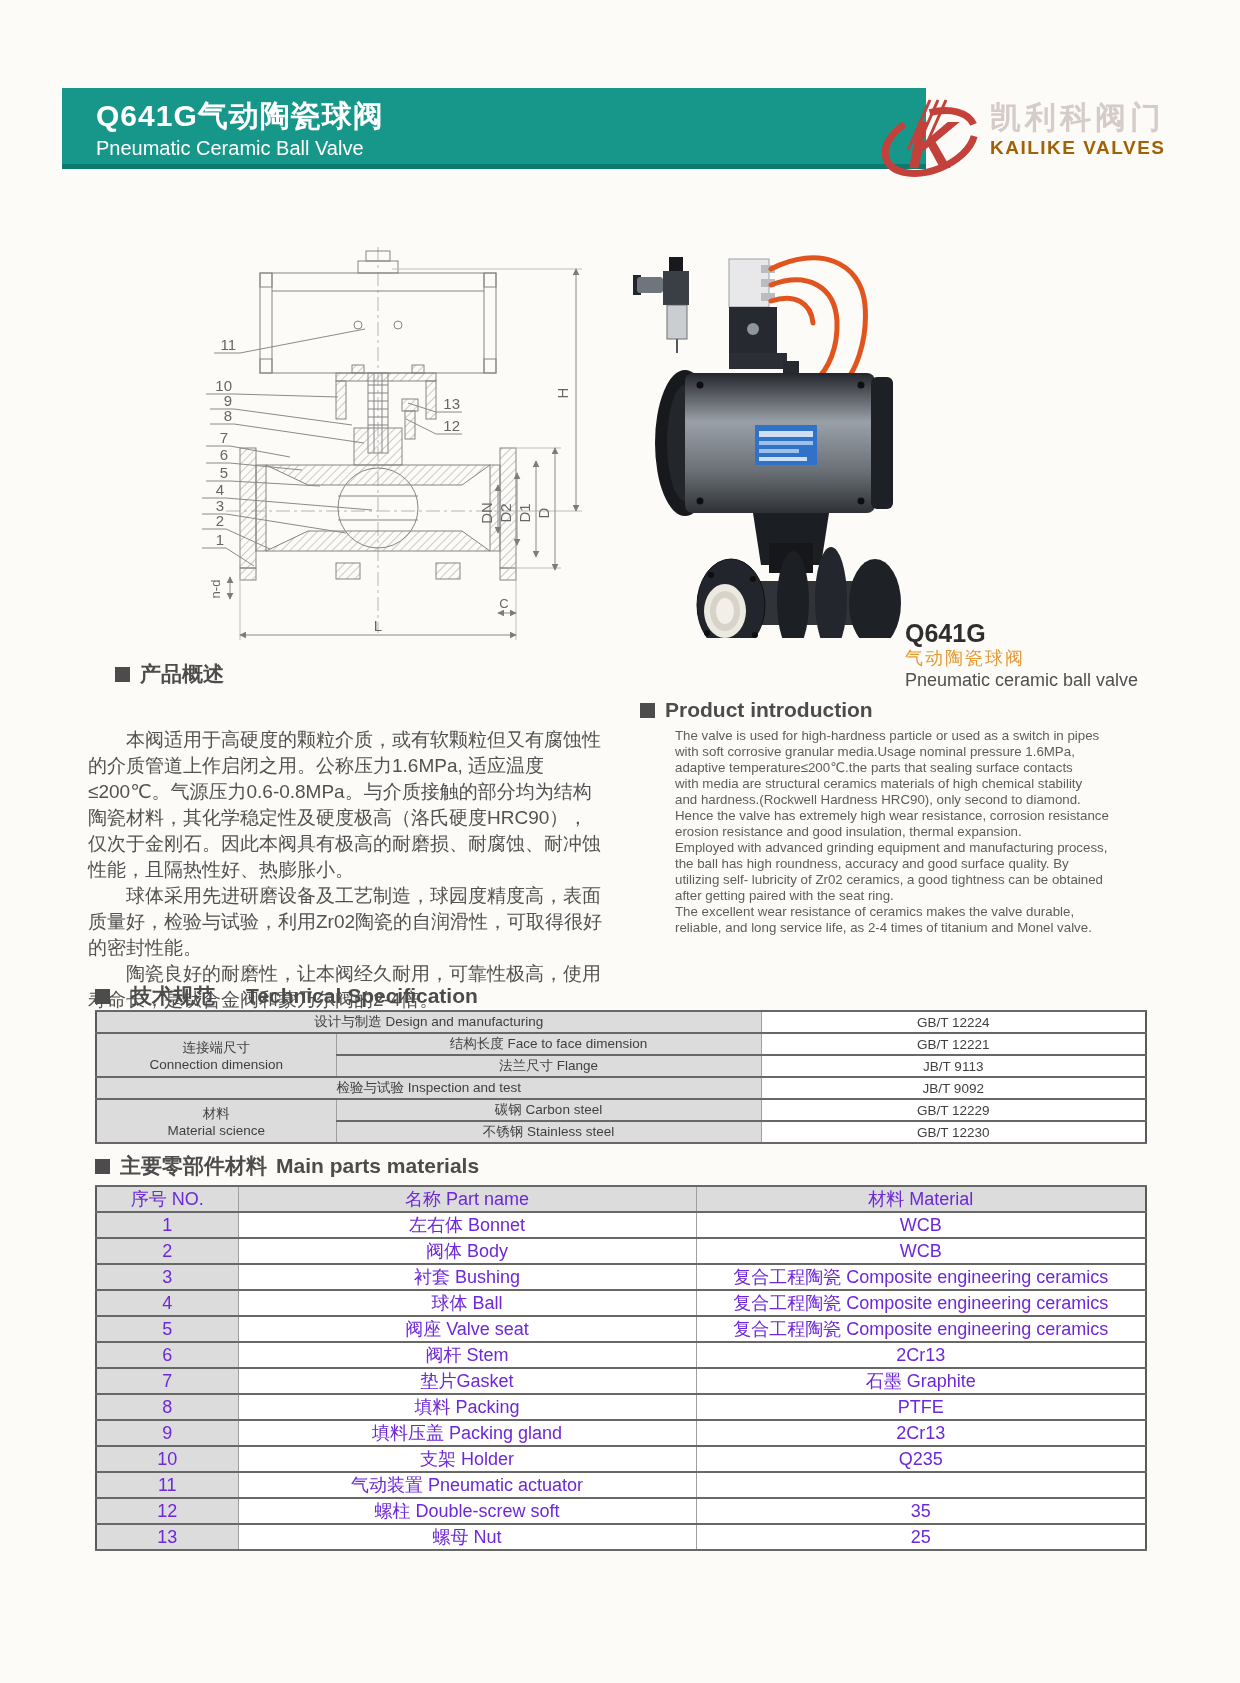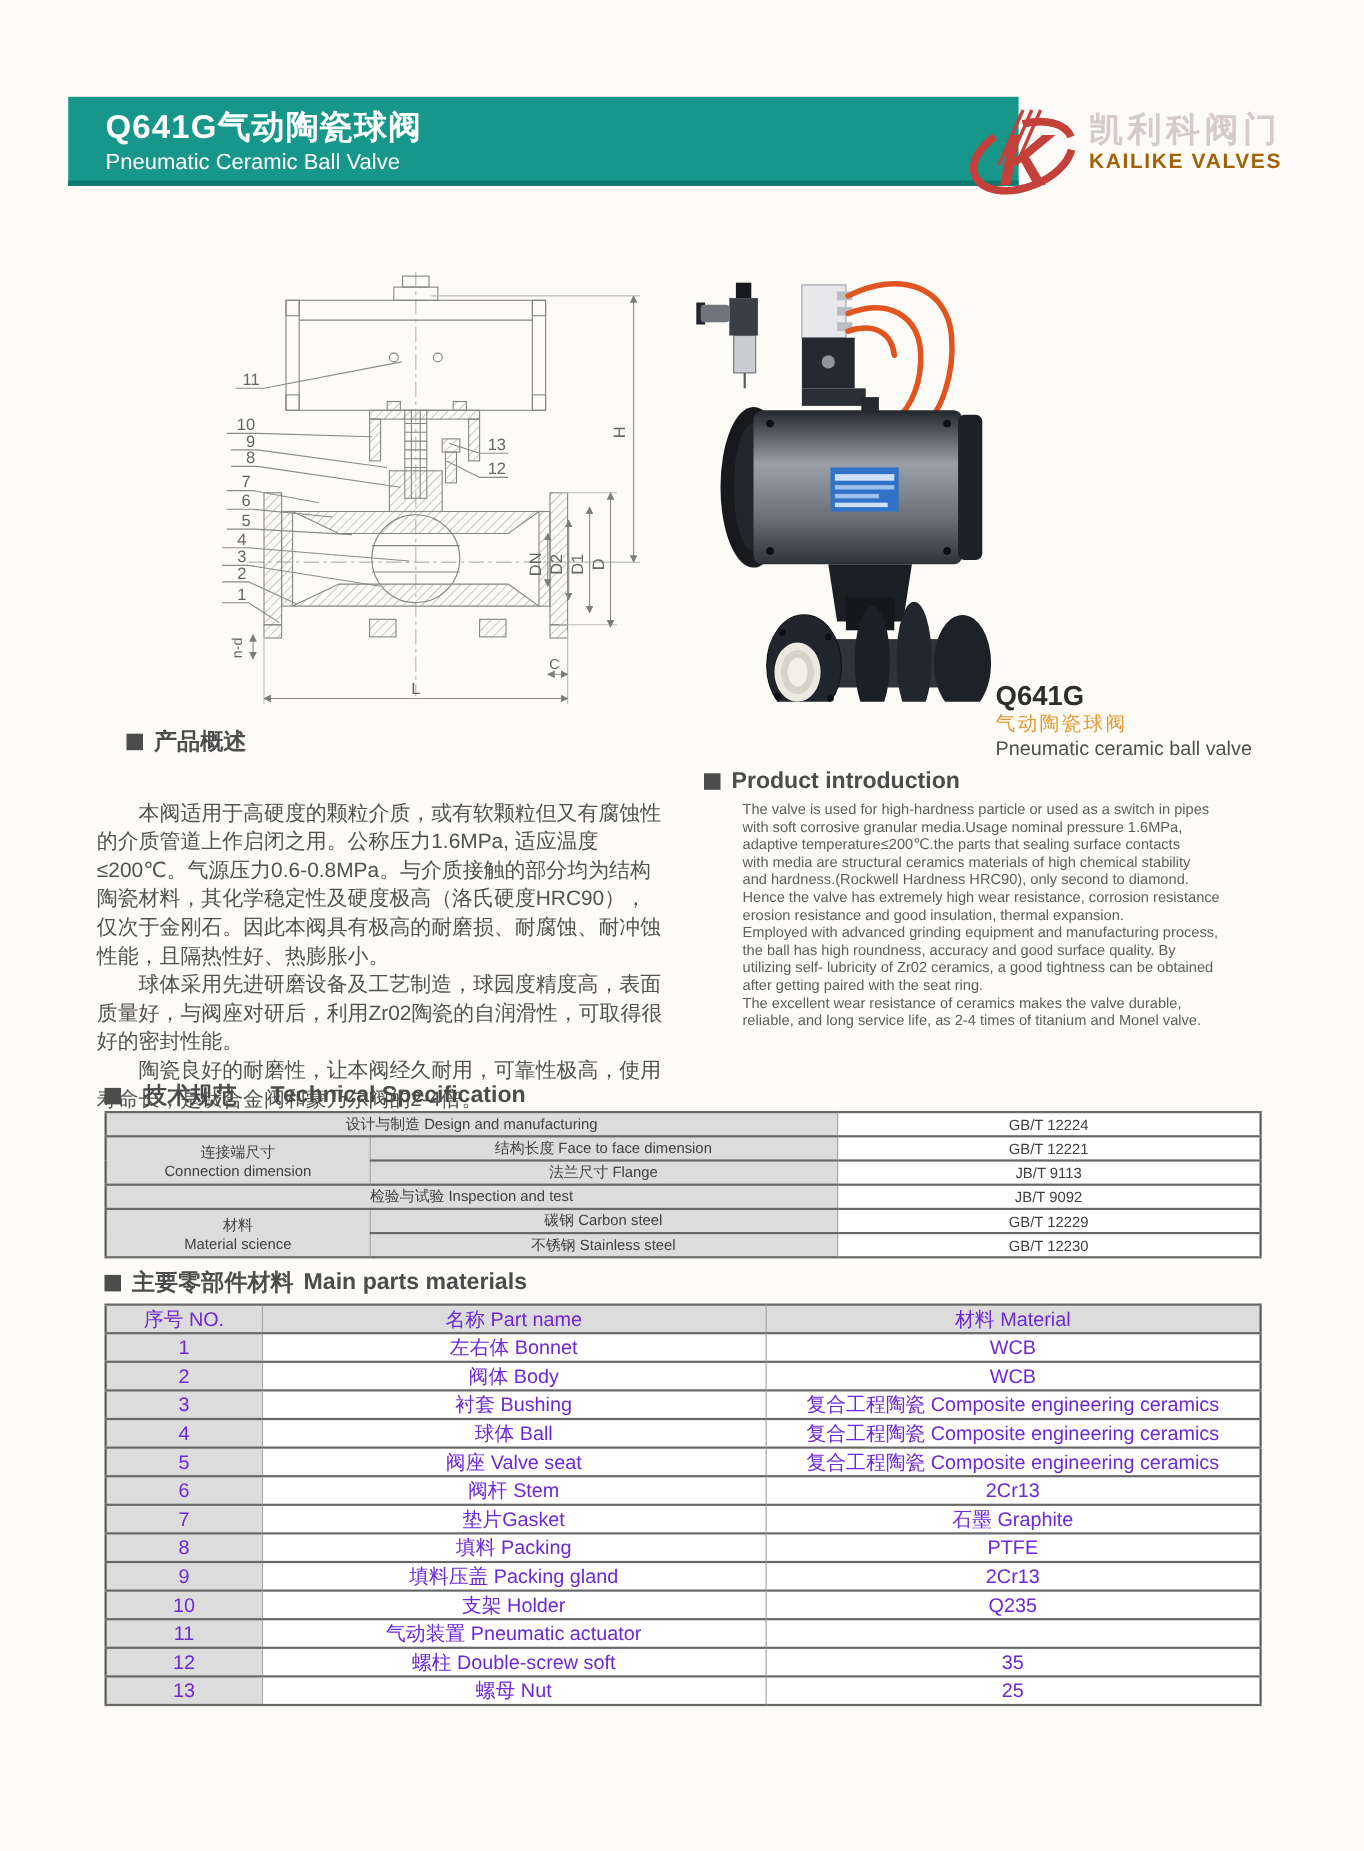--- a/index.html
+++ b/index.html
@@ -269,21 +269,21 @@
     <div class="cap-zh">气动陶瓷球阀</div>
     <div class="cap-en">Pneumatic ceramic ball valve</div>
   </div>
 
   <div class="sec-h" style="left:95px;top:660px;margin-left:20px;">
     <span class="sq"></span>
     <span>产品概述</span>
   </div>
   <div class="overview">
     <p>本阀适用于高硬度的颗粒介质，或有软颗粒但又有腐蚀性的介质管道上作启闭之用。公称压力1.6MPa, 适应温度≤200℃。气源压力0.6-0.8MPa。与介质接触的部分均为结构陶瓷材料，其化学稳定性及硬度极高（洛氏硬度HRC90），仅次于金刚石。因此本阀具有极高的耐磨损、耐腐蚀、耐冲蚀性能，且隔热性好、热膨胀小。</p>
-    <p>球体采用先进研磨设备及工艺制造，球园度精度高，表面质量好，与阀座对研后，利用Zr02陶瓷的自润滑性，可取得很好的密封性能。</p>
+    <p>球体采用先进研磨设备及工艺制造，球园度精度高，表面质量好，检验与试验，利用Zr02陶瓷的自润滑性，可取得很好的密封性能。</p>
     <p>陶瓷良好的耐磨性，让本阀经久耐用，可靠性极高，使用寿命长，是钛合金阀和蒙乃尔阀的2-4倍。</p>
   </div>
 
   <div class="sec-h" style="left:640px;top:698px;">
     <span class="sq"></span>
     <span>Product introduction</span>
   </div>
   <div class="intro-text">The valve is used for high-hardness particle or used as a switch in pipes
 with soft corrosive granular media.Usage nominal pressure 1.6MPa,
 adaptive temperature≤200℃.the parts that sealing surface contacts

